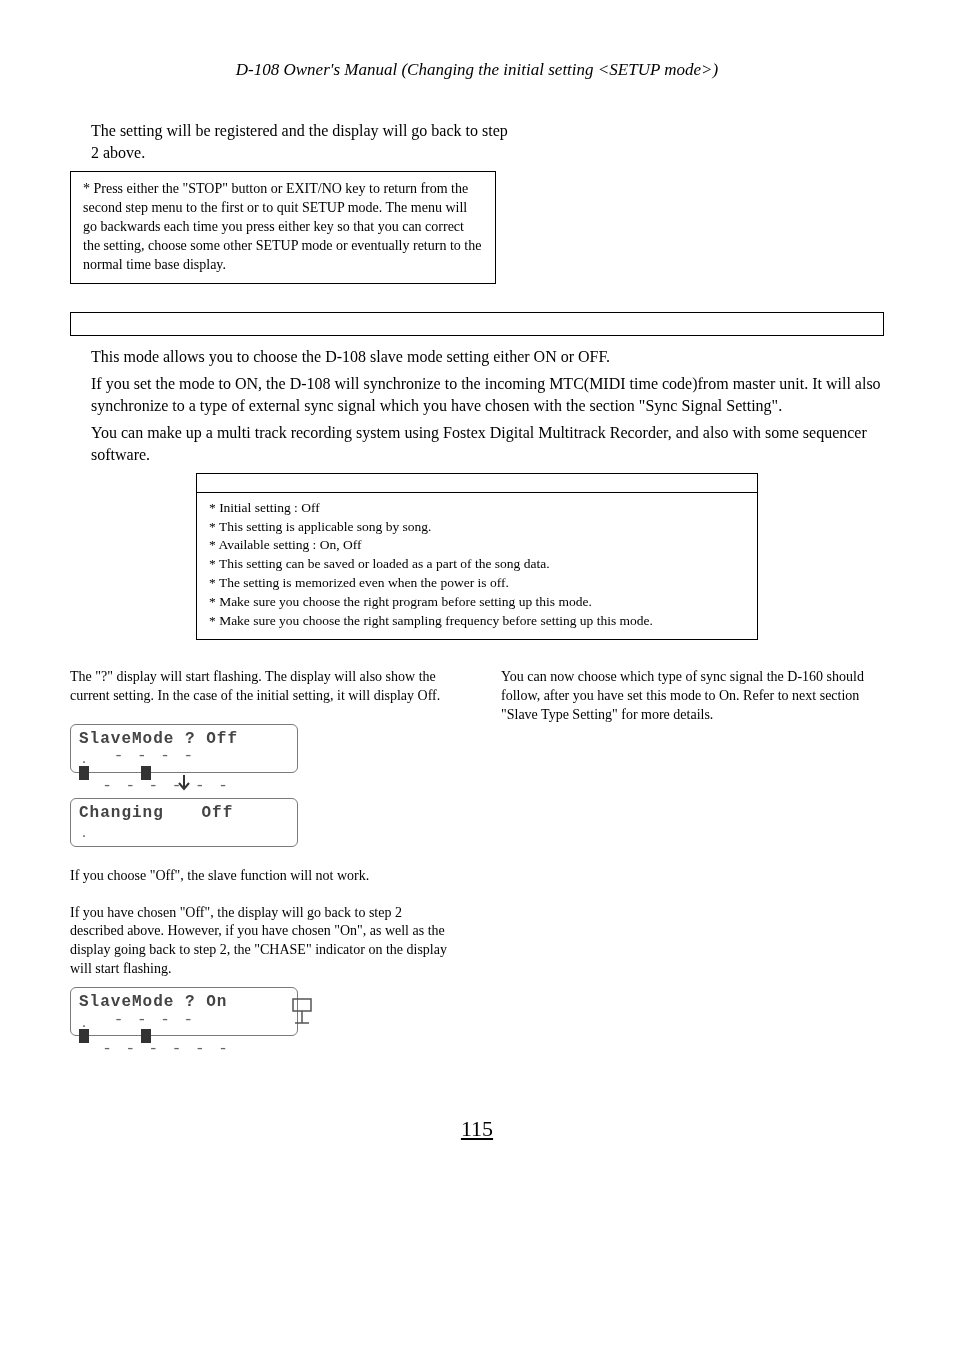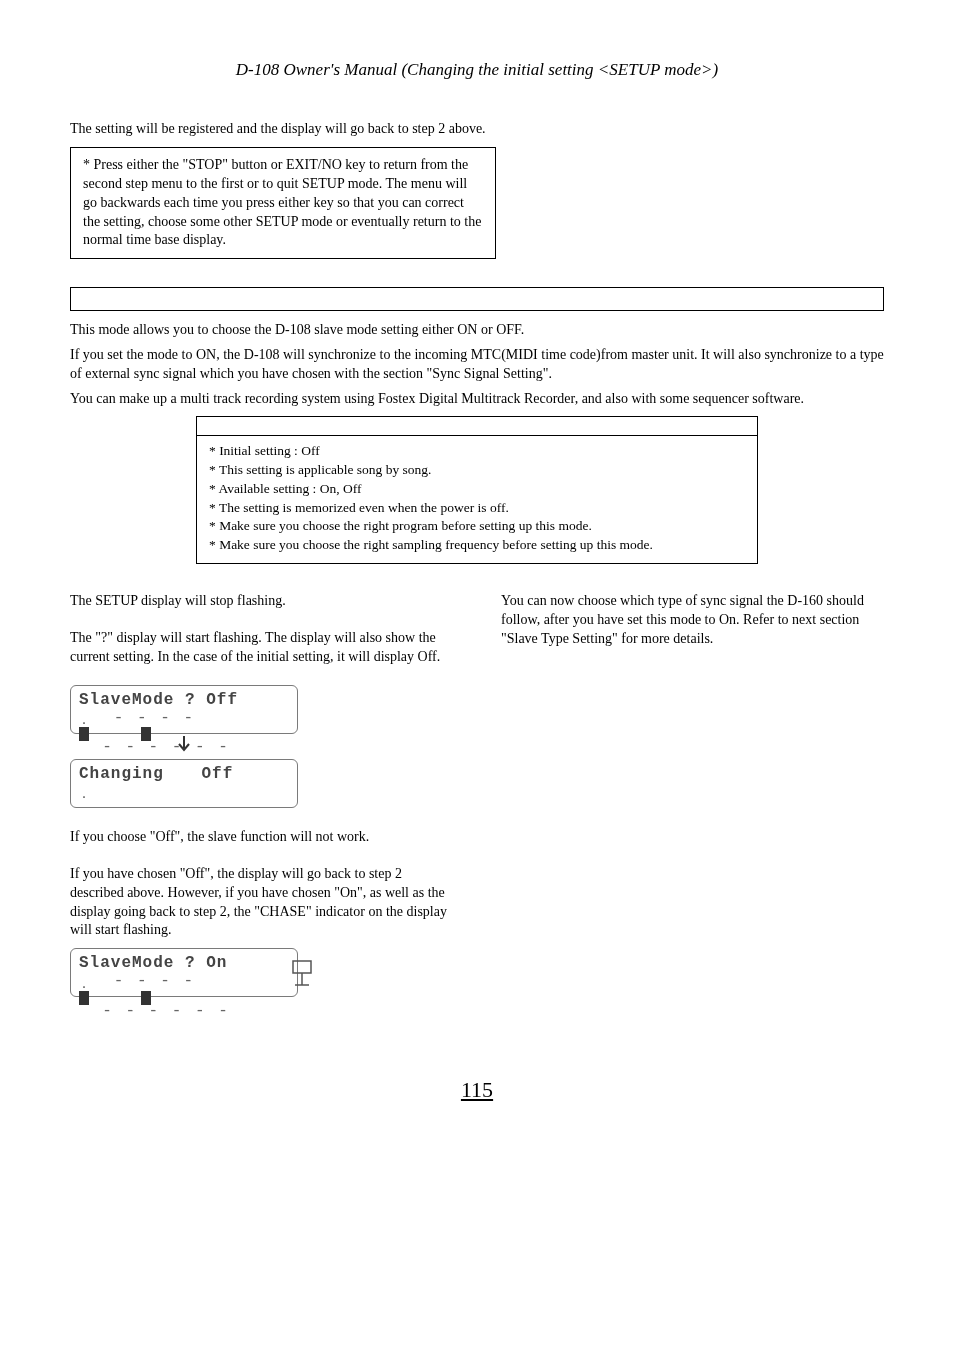--- a/index.html
+++ b/index.html
@@ -15,22 +15,23 @@
     box-sizing: border-box;
   }
   .header-title {
     font-style: italic;
     font-family: "Times New Roman", serif;
     font-size: 17px;
     text-align: center;
     margin-bottom: 40px;
   }
   .body-text {
-    font-size: 14px;
+    font-size: 16px;
     line-height: 1.35;
+    margin-left: 21px;
   }
   .para {
     margin: 0 0 6px 0;
   }
   .box {
     border: 1px solid #000;
     padding: 8px 12px;
     margin: 8px 0 28px 0;
     font-size: 14px;
     line-height: 1.35;
@@ -145,29 +146,29 @@
     <p class="para">If you set the mode to ON, the D-108 will synchronize to the incoming MTC(MIDI time code)from master unit.  It will also synchronize to a type of  external sync signal which you have chosen with the section "Sync Signal Setting".</p>
     <p class="para">You can make up a multi track recording system using Fostex Digital Multitrack Recorder, and also with some sequencer software.</p>
   </div>
 
   <div class="center-info-box">
     <div class="center-info-top"></div>
     <div class="center-info-body">
       <div>* Initial setting : Off</div>
       <div>* This setting is applicable song by song.</div>
       <div>* Available setting : On, Off</div>
+      <div>* This setting can be saved or loaded as a part of the song data.</div>
       <div>* The setting is memorized even when the power is off.</div>
       <div>* Make sure you choose the right program before setting up this mode.</div>
       <div>* Make sure you choose the right sampling frequency before setting up this mode.</div>
     </div>
   </div>
 
   <div class="two-col">
     <div class="col">
-      <p class="para" style="margin-bottom:18px;">The SETUP display will stop flashing.</p>
       <p class="para" style="margin-bottom:18px;">The "?" display will start flashing.  The display will also show the current setting.  In the case of the initial setting, it will display Off.</p>
 
       <div class="lcd-stack">
         <div class="lcd">
           <div class="lcd-text">SlaveMode ? Off</div>
           <div class="lcd-dash">&nbsp;&nbsp;&nbsp;- - - -</div>
           <div class="lcd-blocks">
             <div class="blk"></div>
             <div class="blk"></div>
           </div>

